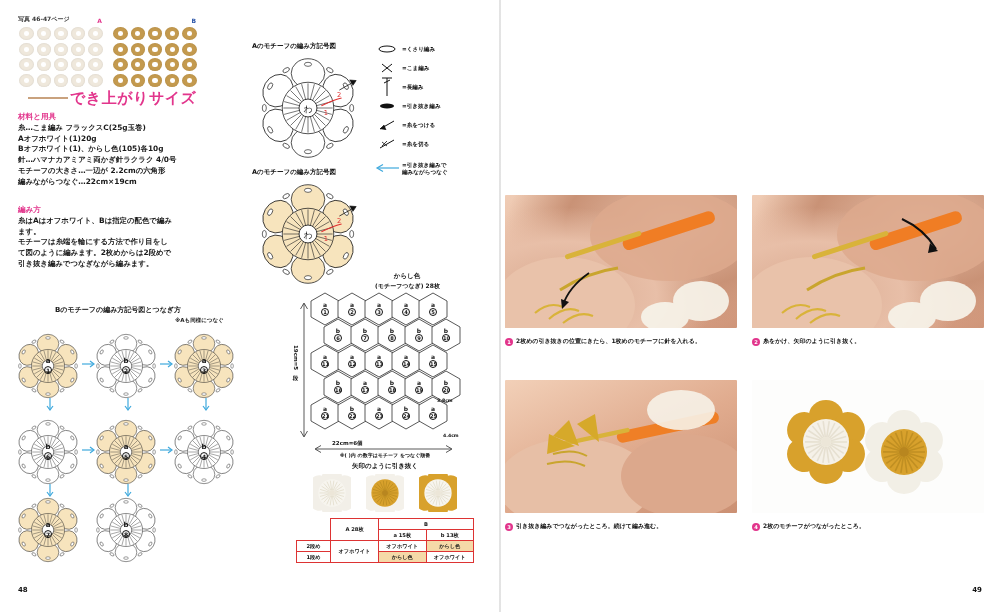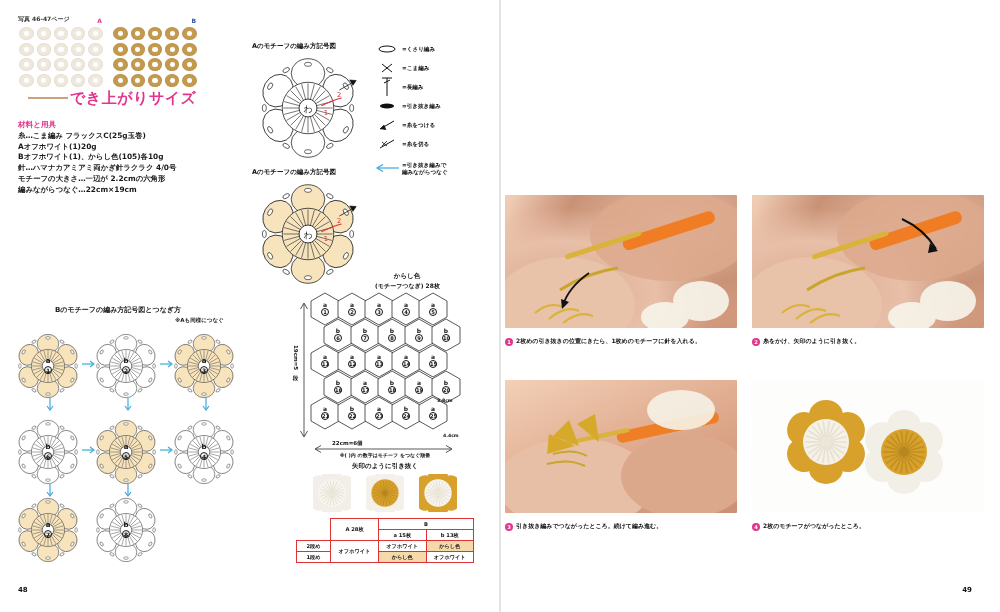--- a/index.html
+++ b/index.html
@@ -34,21 +34,21 @@
   }
   .flowerdot::before {
     content: "";
     position: absolute; inset: 10%;
     border-radius: 50%;
   }
 
   #title-rule { position: absolute; left: 28px; top: 97px; width: 40px; height: 1.6px; background: #c9a27e; }
   #doily-title { position: absolute; left: 70px; top: 89px; font-size: 15px; color: #e2358c; font-weight: bold; letter-spacing: 0.5px;}
 
-  #materials { position: absolute; left: 18px; top: 120px; width: 220px; }
+  #materials { position: absolute; left: 18px; top: 112px; width: 220px; }
   #howto { position: absolute; left: 18px; top: 205px; width: 205px; }
 
   
   #join-diagram-title { position: absolute; left: 55px; top: 305px; font-size: 7px; font-weight: bold; color: #222; }
   #join-diagram-sub { position: absolute; left: 175px; top: 317px; font-size: 5.5px; font-weight: bold; color: #222; }
   #join-grid { position: absolute; left: 8px; top: 326px; width: 248px; height: 235px; }
 
   .motif {
     position: absolute;
     width: 58px; height: 58px;
@@ -129,21 +129,21 @@
   .photo-cell { position: absolute; width: 232px; height: 133px; overflow: hidden; border-radius: 1px; }
   .photo-caption { position: absolute; font-size: 6px; font-weight: bold; color: #111; display: flex; align-items: flex-start; gap: 3px;}
   .cap-num {
     display: inline-block; min-width: 8px; height: 8px; line-height: 8px;
     border-radius: 50%; background: #e2358c; color: #fff; font-size: 5.2px;
     text-align: center; flex: none; margin-top: 0.5px;
   }
 
   .pgnum { position: absolute; bottom: 18px; font-size: 7px; font-weight: bold; color: #111; }
   #pg-left { left: 18px; }
-  #pg-right { right: 28px; }
+  #pg-right { right: 18px; }
 
   .gutter { position: absolute; left: 499px; top: 0; width: 2px; height: 612px;
     background: linear-gradient(to right,#efefef,#d8d8d8,#efefef); }
 </style>
 </head>
 <body>
 
 <div class="page page-left">
 
   <div id="photo-ref">写真 46-47ページ</div>
@@ -326,20 +326,28 @@
   <div id="materials">
     <div class="sec-head">材料と用具</div>
     <div class="body-txt">糸…こま編み フラックスC(25g玉巻)</div>
     <div class="body-txt">Aオフホワイト(1)20g</div>
     <div class="body-txt">Bオフホワイト(1)、からし色(105)各10g</div>
     <div class="body-txt">針…ハマナカアミアミ両かぎ針ラクラク  4/0号</div>
     <div class="body-txt">モチーフの大きさ…一辺が 2.2cmの六角形</div>
     <div class="body-txt">編みながらつなぐ…22cm×19cm</div>
   </div>
 
+  <div id="howto">
+    <div class="sec-head">編み方</div>
+    <div class="body-txt">糸はAはオフホワイト、Bは指定の配色で編み</div>
+    <div class="body-txt">ます。</div>
+    <div class="body-txt">モチーフは糸端を輪にする方法で作り目をし</div>
+    <div class="body-txt">て図のように編みます。2枚めからは2段めで</div>
+    <div class="body-txt">引き抜き編みでつなぎながら編みます。</div>
+  </div>
 
   <div id="join-diagram-title">Bのモチーフの編み方記号図とつなぎ方</div>
   <div id="join-diagram-sub">※Aも同様につなぐ</div>
   <div id="join-grid">
       <div class="motif" style="left: 4px; top: 4px; width: 72px; height: 72px;">
         <svg viewBox="0 0 100 100">
           <ellipse cx="50.0" cy="19.0" rx="15" ry="13" fill="#f7e4bd" stroke="#222" stroke-width="0.7" transform="rotate(0,50.0,19.0)"></ellipse>
           <ellipse cx="76.8" cy="34.5" rx="15" ry="13" fill="#f7e4bd" stroke="#222" stroke-width="0.7" transform="rotate(60,76.8,34.5)"></ellipse>
           <ellipse cx="76.8" cy="65.5" rx="15" ry="13" fill="#f7e4bd" stroke="#222" stroke-width="0.7" transform="rotate(120,76.8,65.5)"></ellipse>
           <ellipse cx="50.0" cy="81.0" rx="15" ry="13" fill="#f7e4bd" stroke="#222" stroke-width="0.7" transform="rotate(180,50.0,81.0)"></ellipse>

